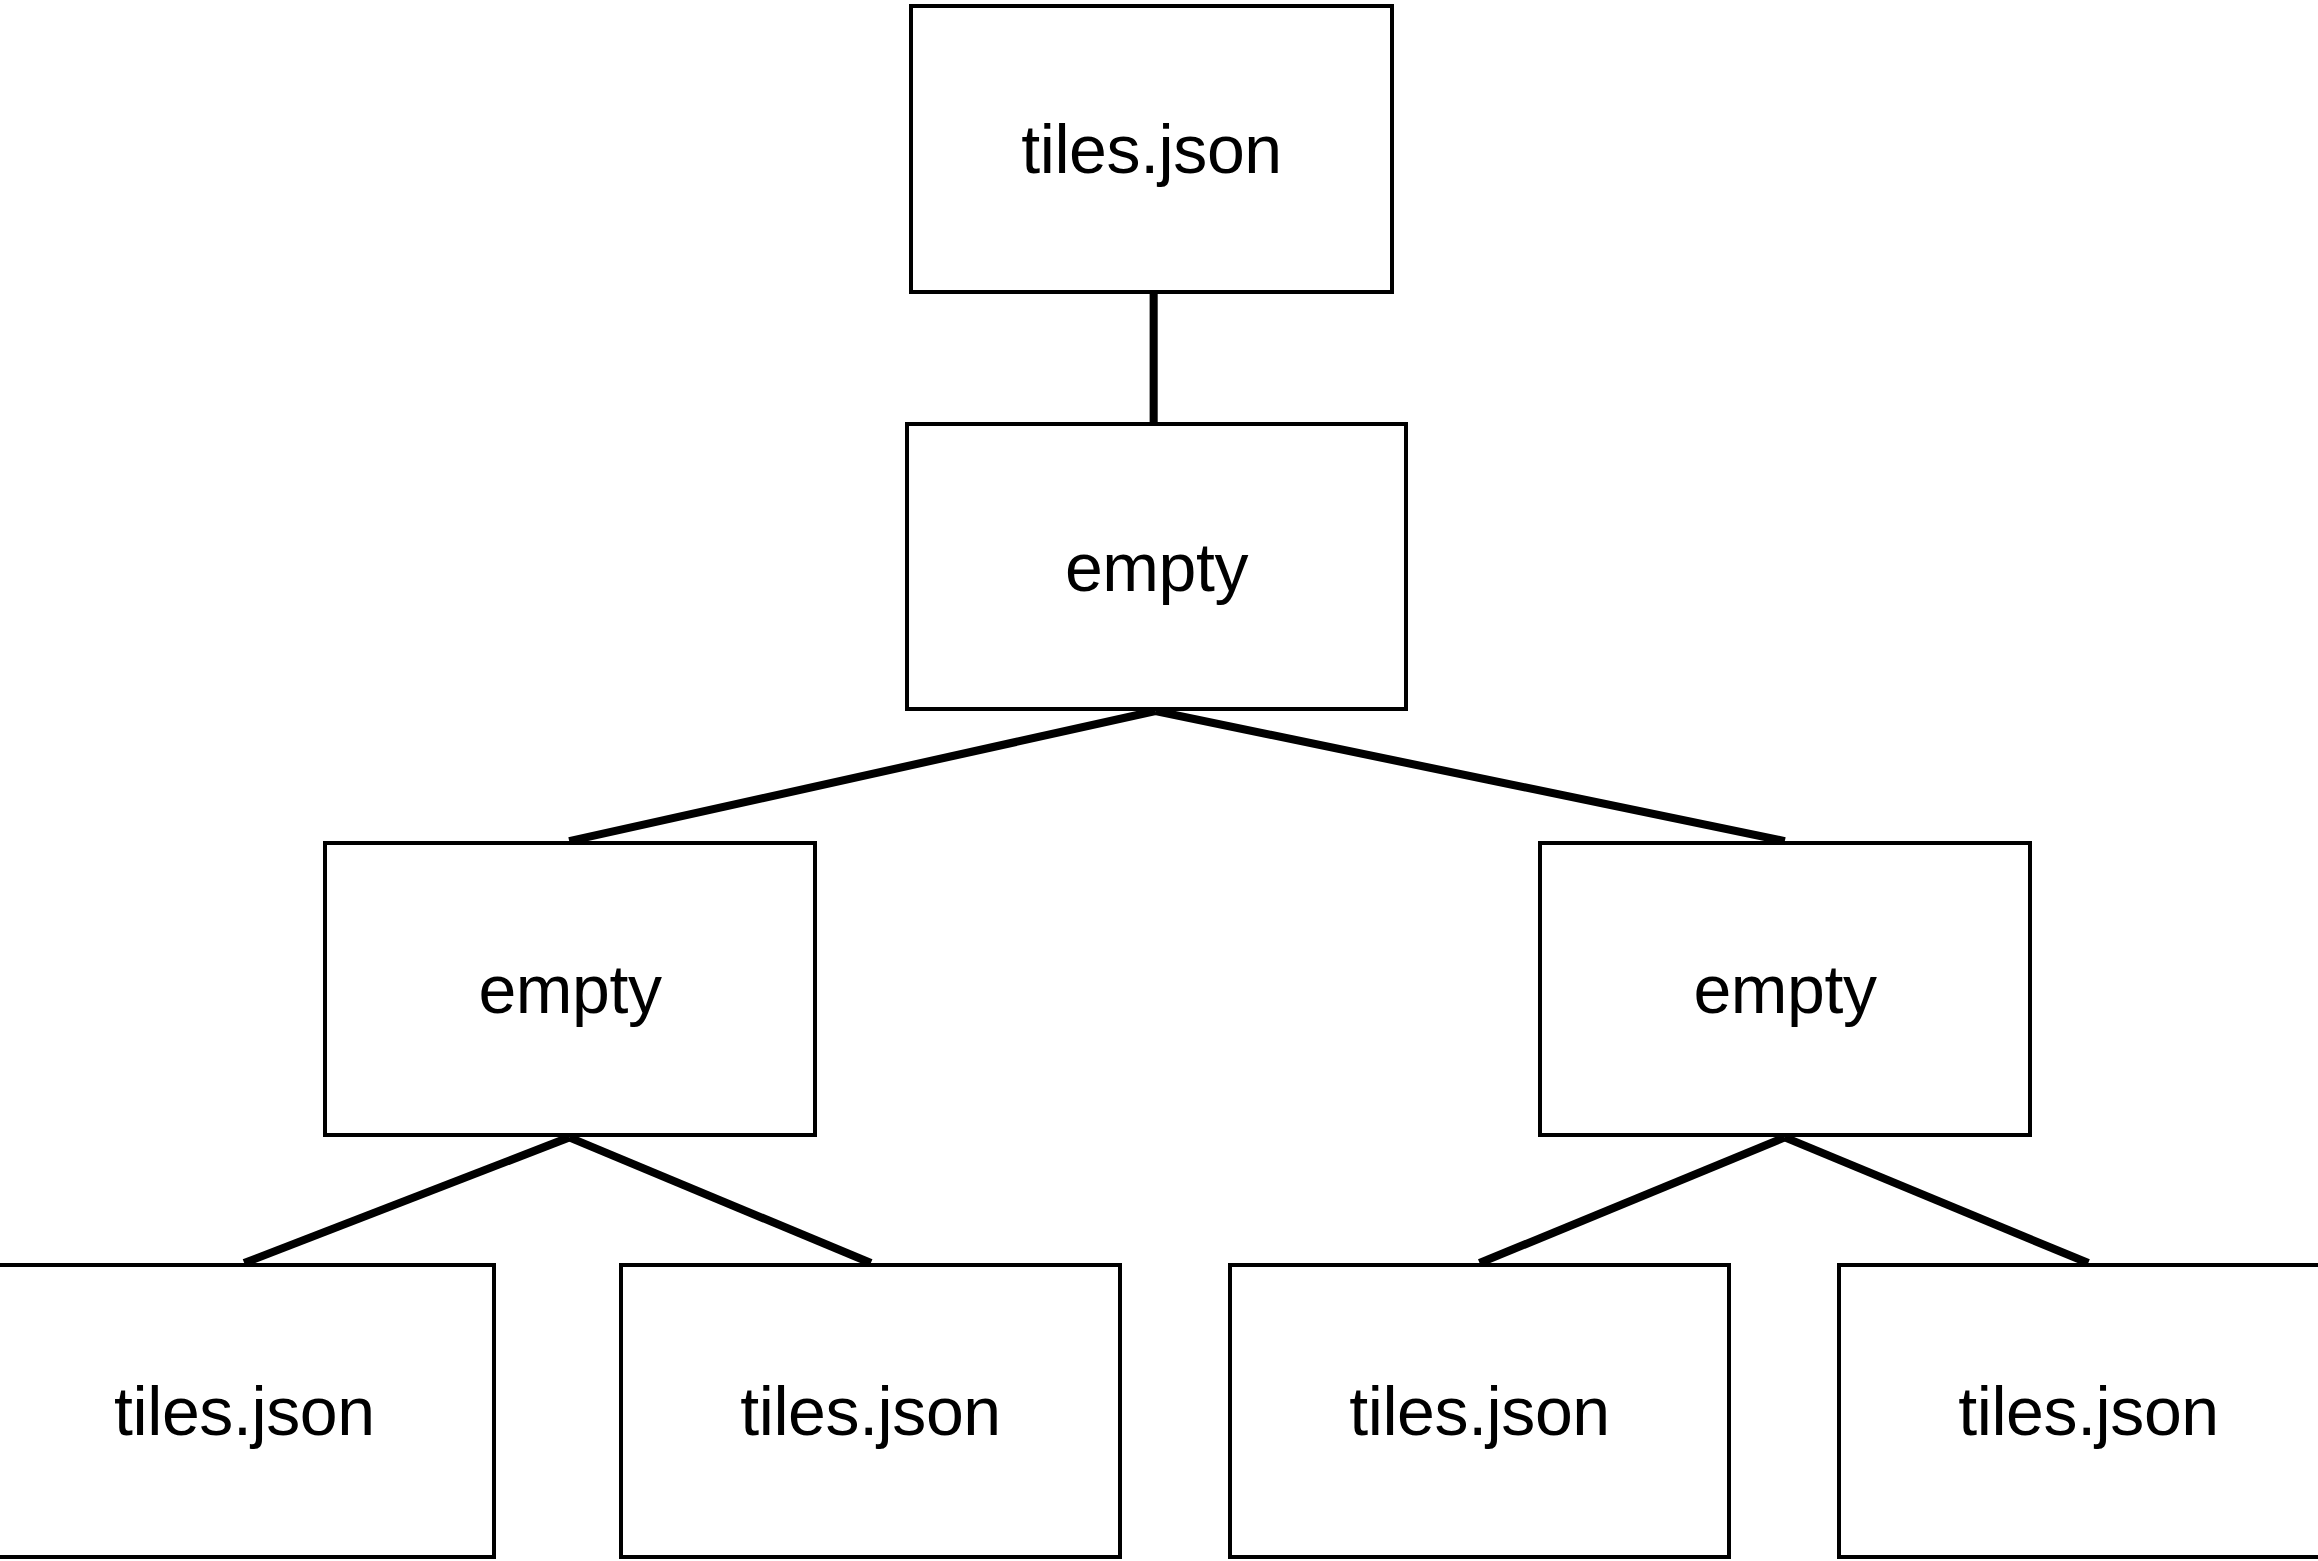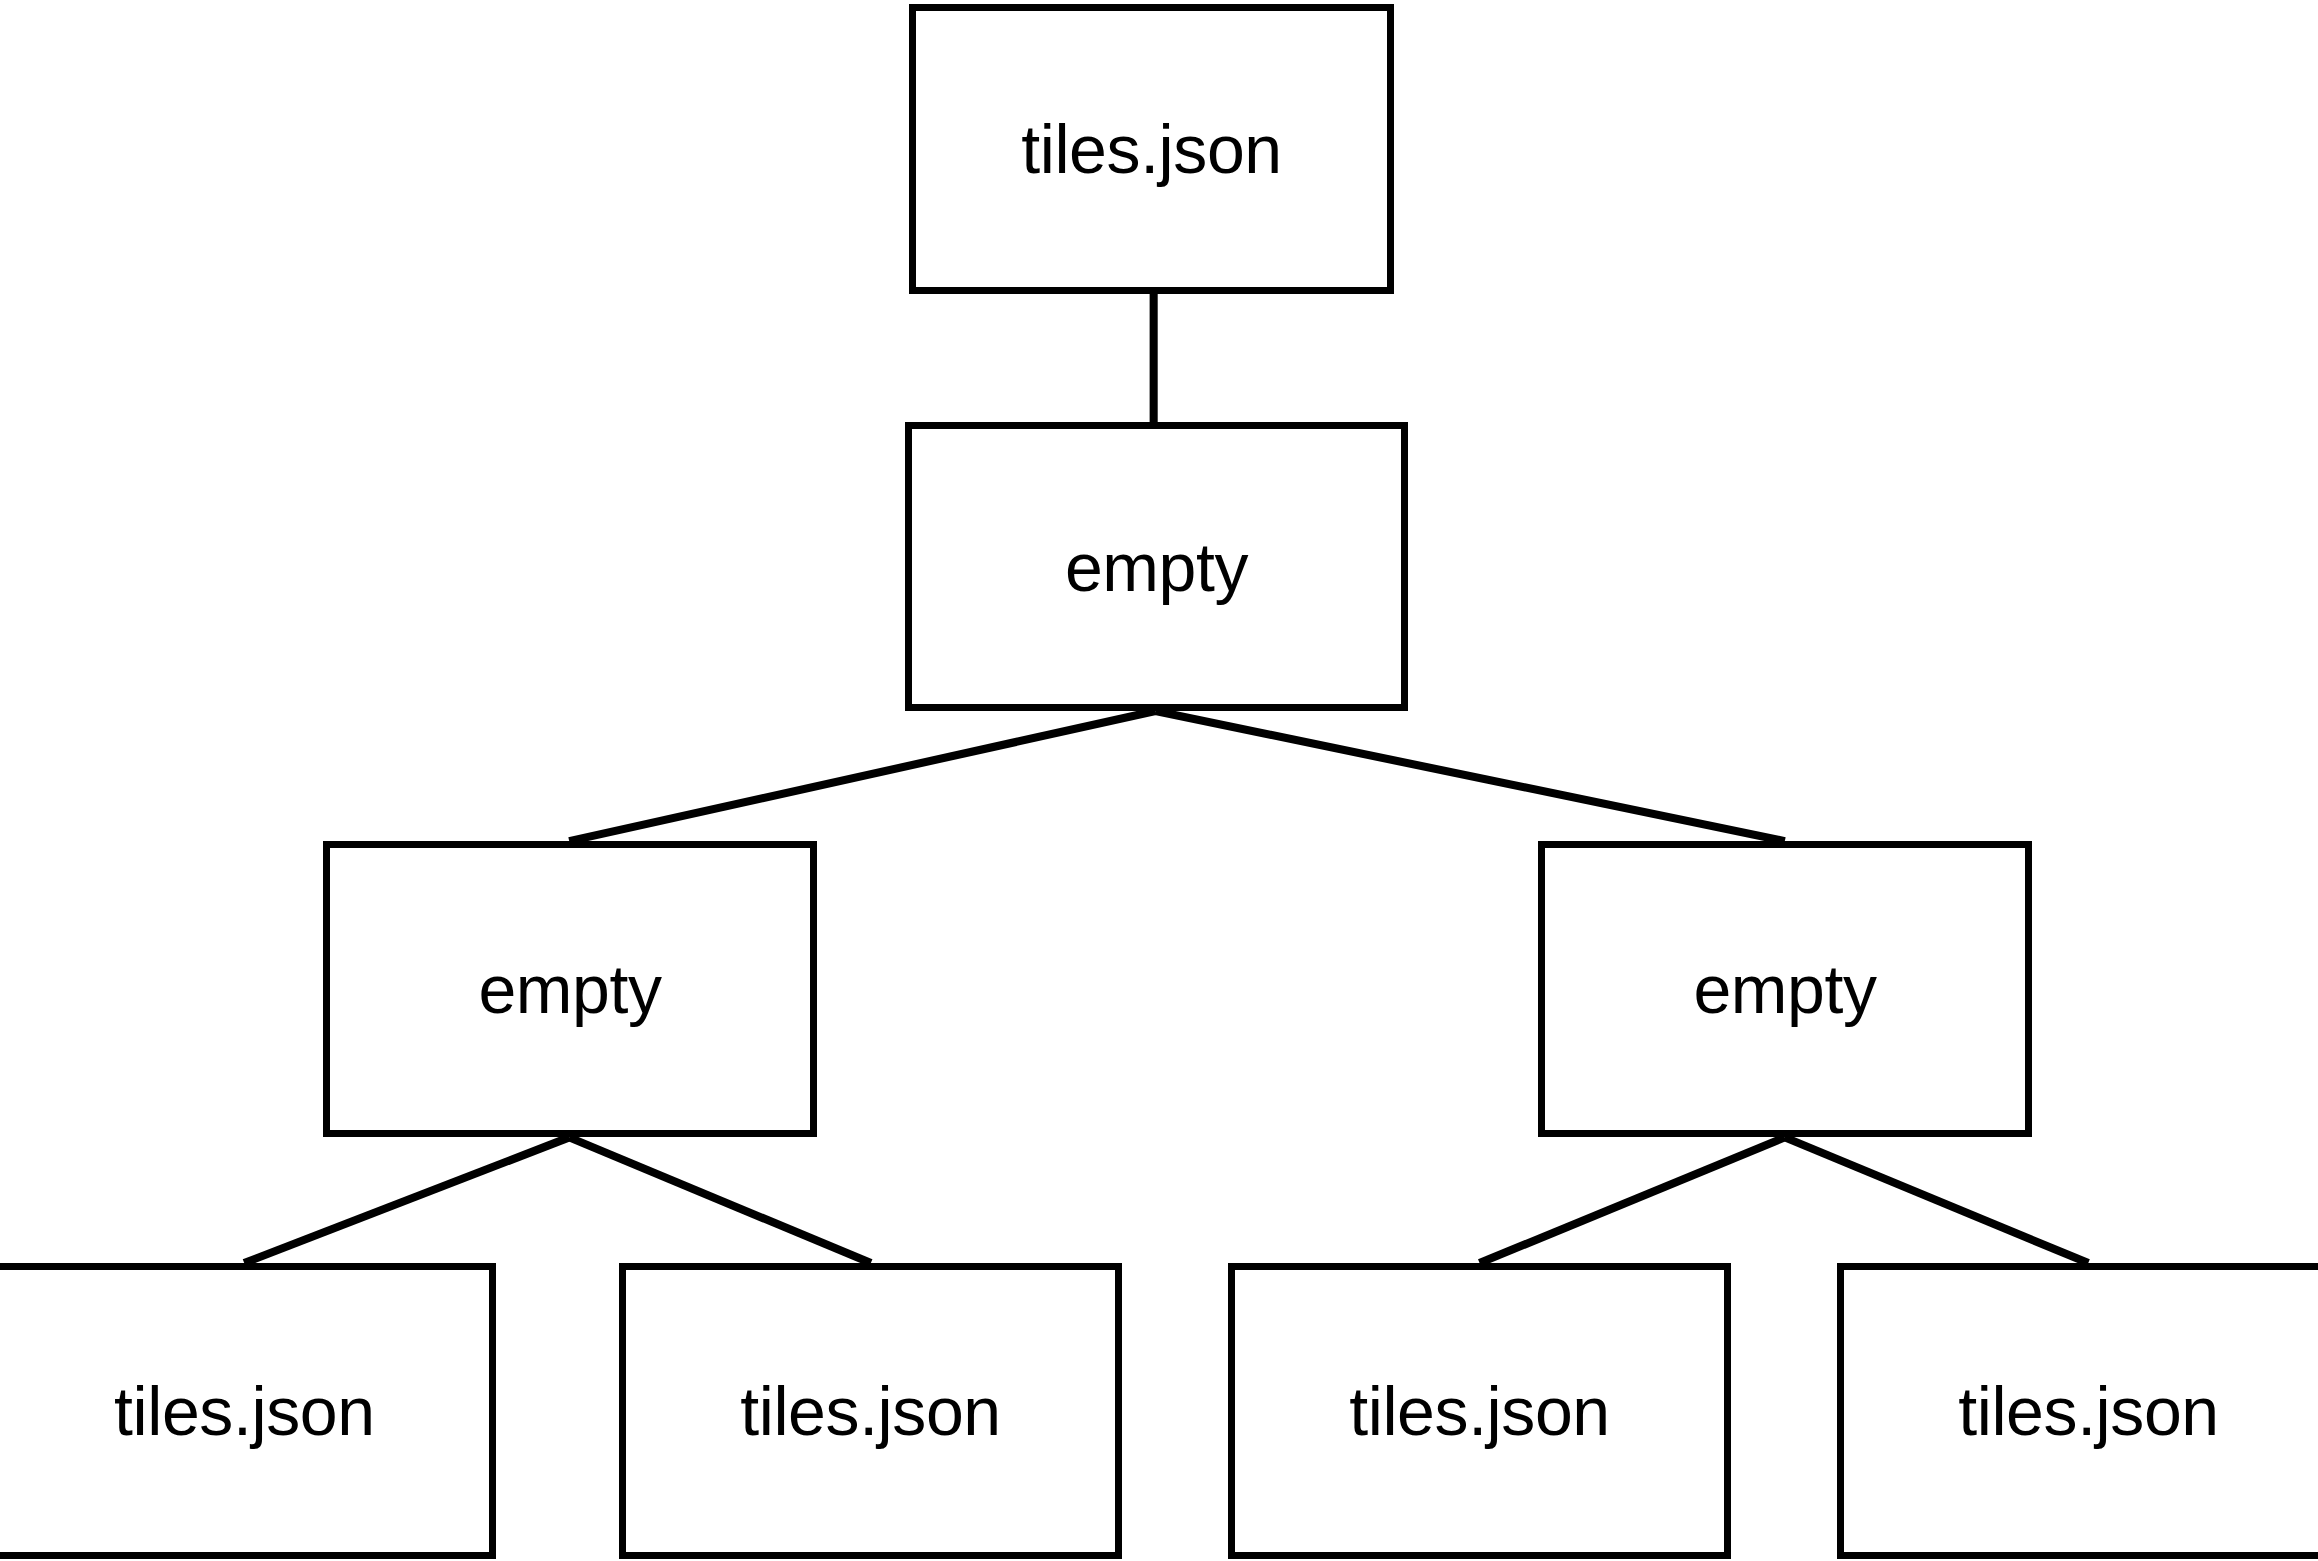--- a/index.html
+++ b/index.html
@@ -23,21 +23,21 @@
     left: 0;
     top: 0;
     width: 2319px;
     height: 1562px;
     pointer-events: none;
   }
   .node {
     position: absolute;
     box-sizing: border-box;
     background: #ffffff;
-    border: 7px solid #6d28d9;
+    border: 4px solid #6d28d9;
     display: flex;
     align-items: center;
     justify-content: center;
     z-index: 2;
   }
   .node-label {
     font-family: "Liberation Sans", sans-serif;
     font-size: 68px;
     line-height: 1;
     color: #000000;

